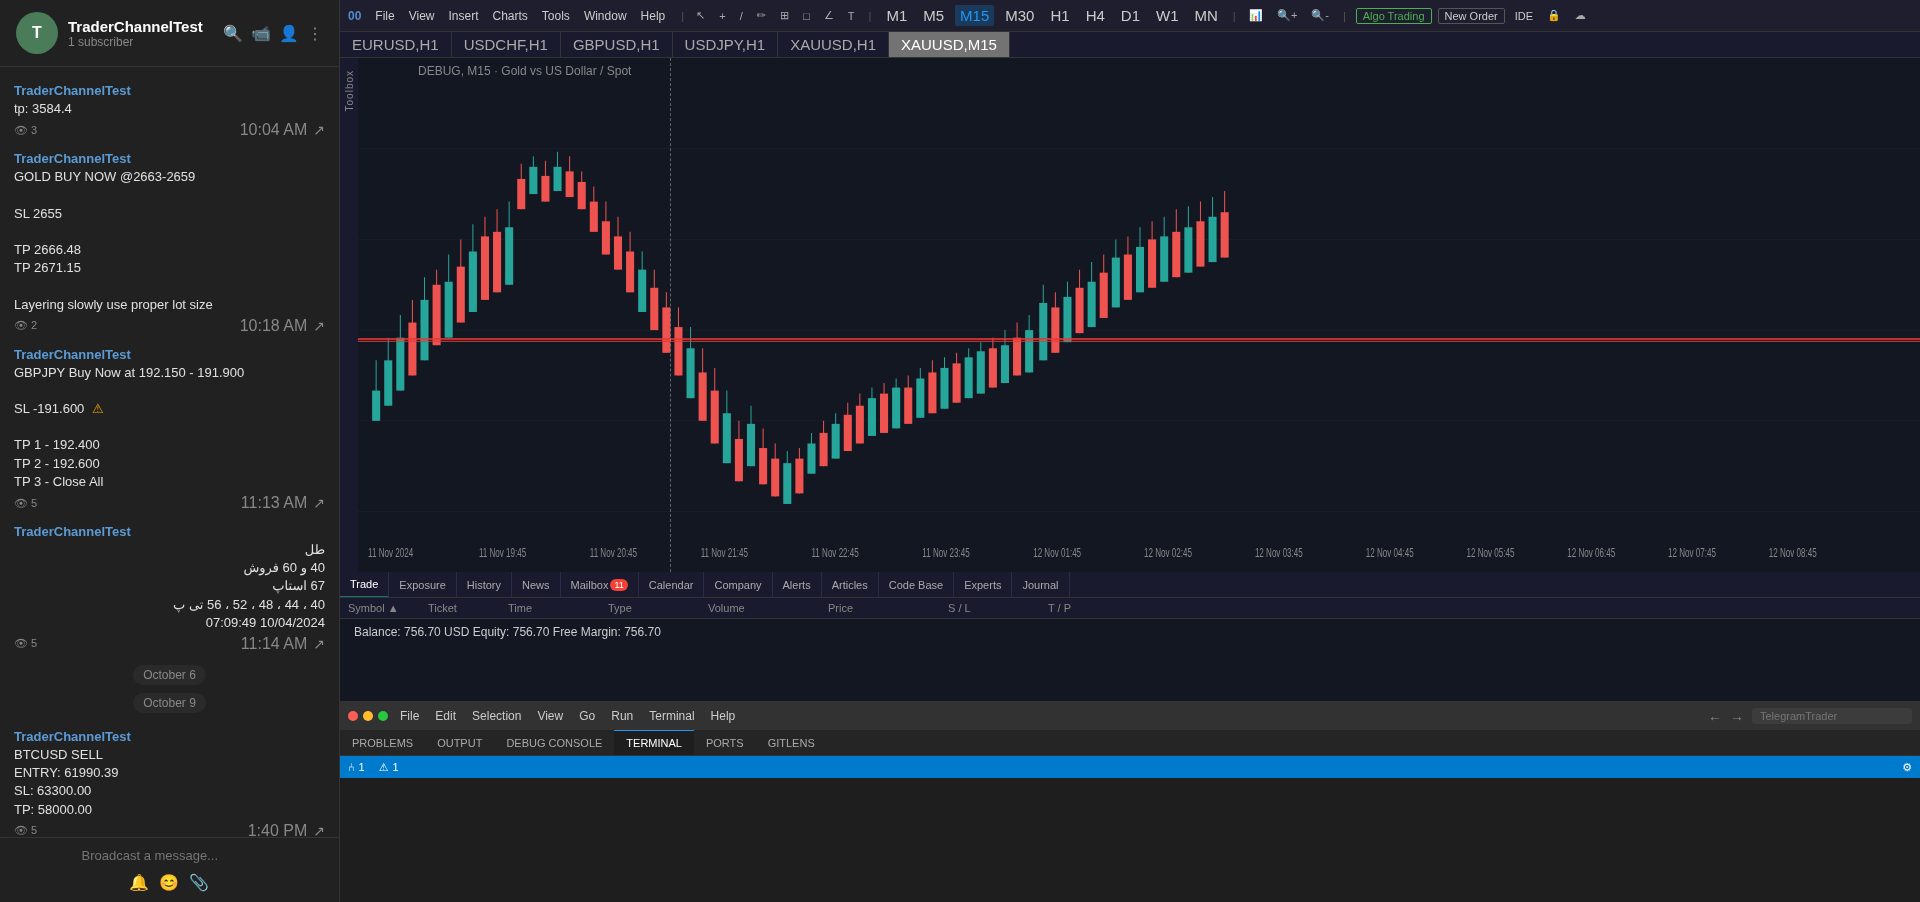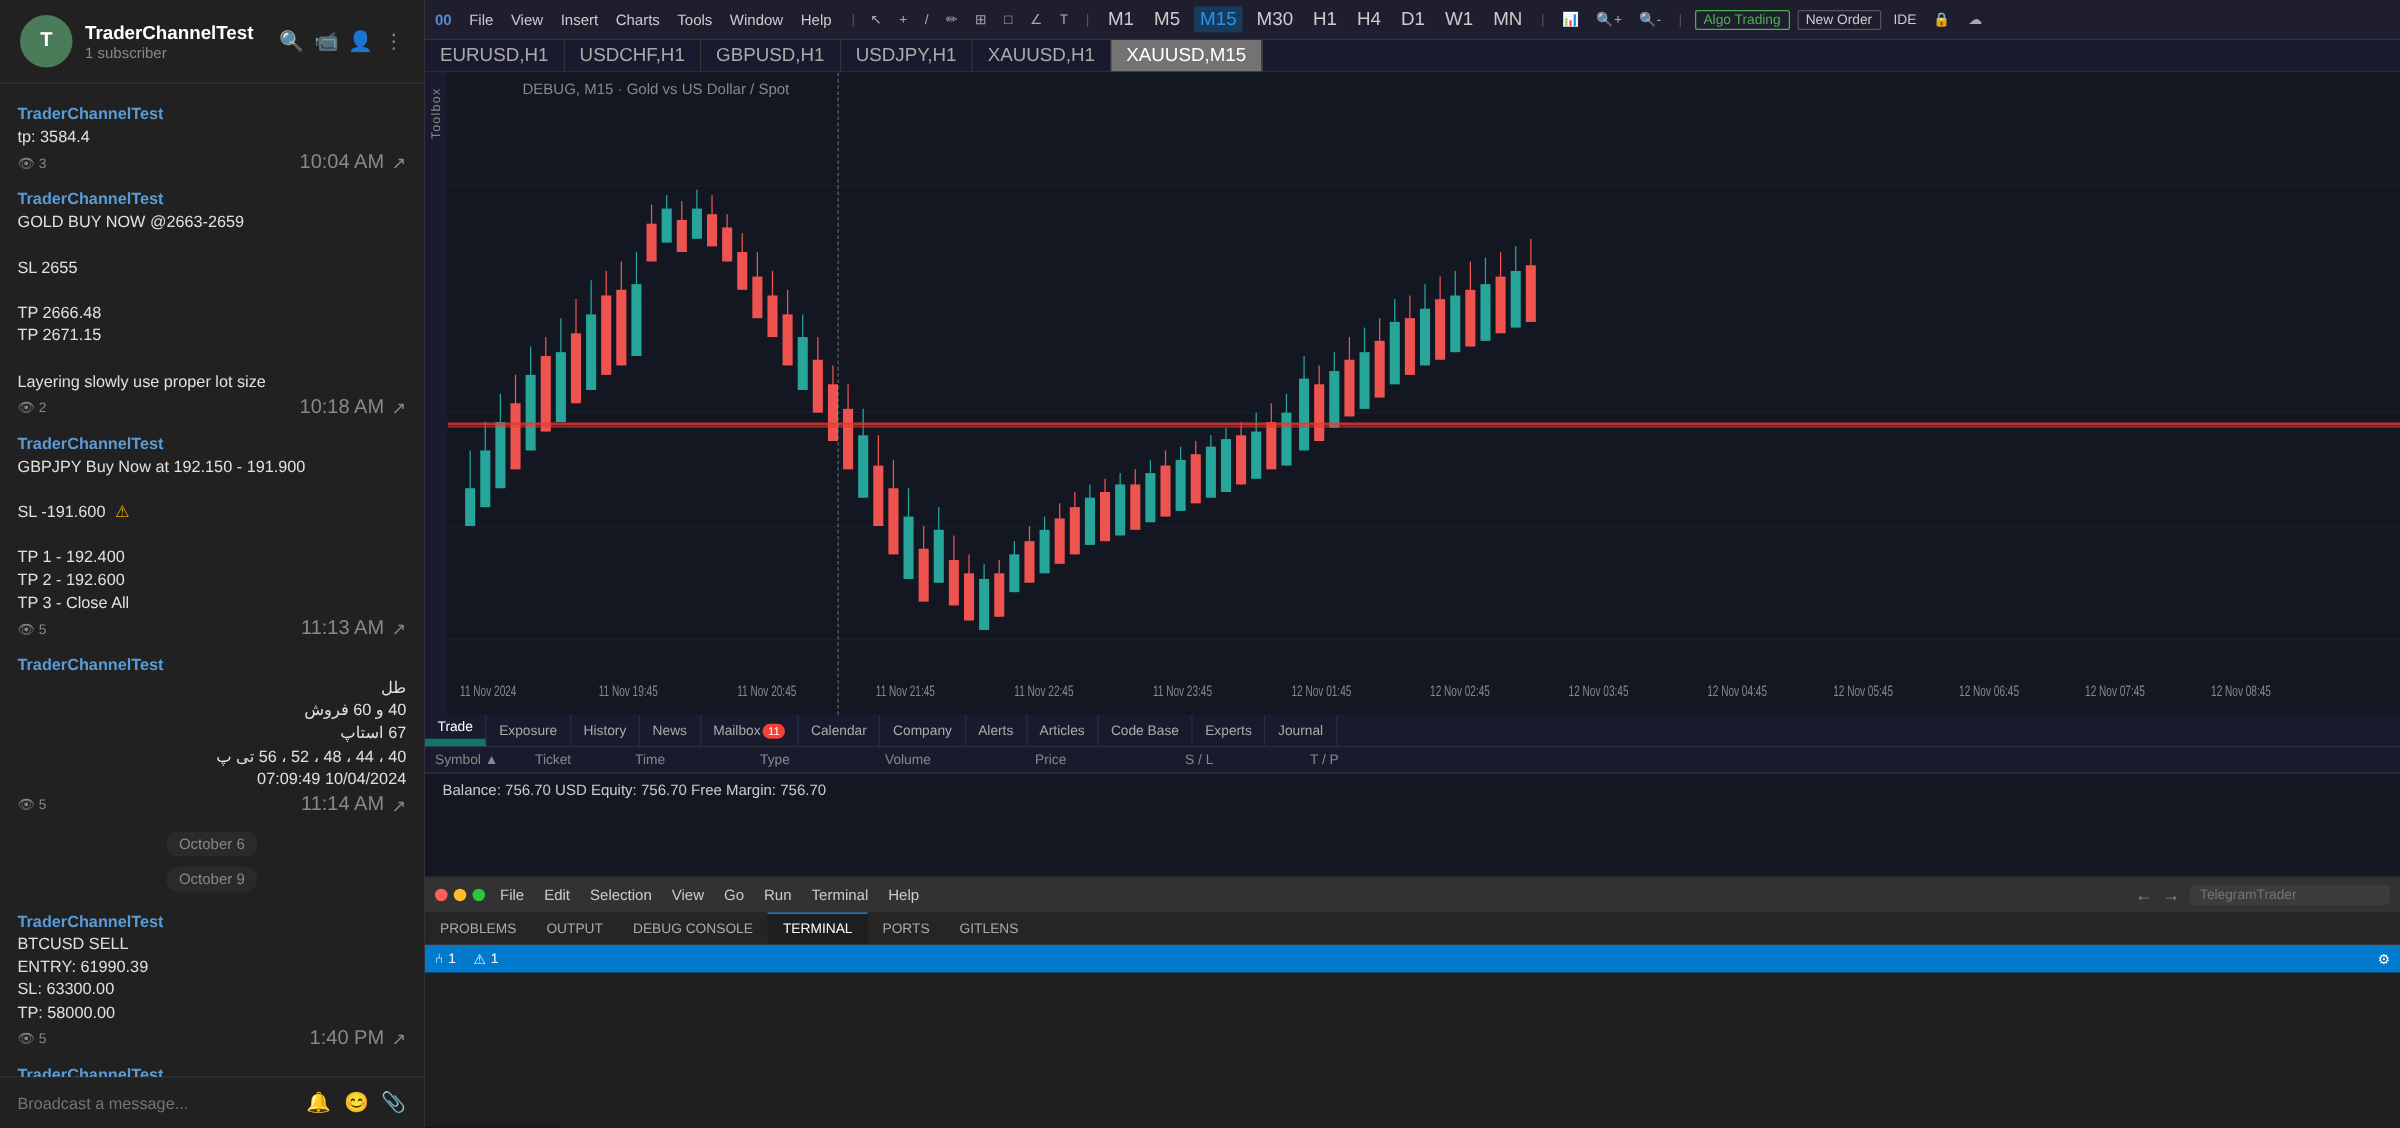--- a/index.html
+++ b/index.html
@@ -91,20 +91,21 @@
 
     .warning-icon { color: #f0a500; margin-left: 4px; }
 
     #broadcast-bar {
       padding: 10px 14px;
       border-top: 1px solid #333;
       display: flex;
       align-items: center;
       gap: 10px;
       background: #212121;
+      flex-direction: column;
     }
 
     #broadcast-input {
       flex: 1;
       background: transparent;
       border: none;
       color: #888;
       font-size: 13px;
       outline: none;
     }
@@ -221,21 +222,21 @@
     .trade-tab {
       padding: 4px 10px;
       color: #aaa;
       font-size: 11px;
       cursor: pointer;
       height: 100%;
       display: flex;
       align-items: center;
       border-right: 1px solid #2a2a4a;
     }
-    .trade-tab.active { color: #fff; border-bottom: 6px solid #0f766e; }
+    .trade-tab.active { color: #fff; border-bottom: 1px solid #0f766e; }
 
     #trade-columns {
       display: grid;
       grid-template-columns: 80px 80px 100px 100px 120px 120px 100px 120px 120px;
       padding: 4px 8px;
       background: #1a1a2e;
       border-bottom: 1px solid #333;
     }
 
     .col-header { color: #888; font-size: 11px; }

